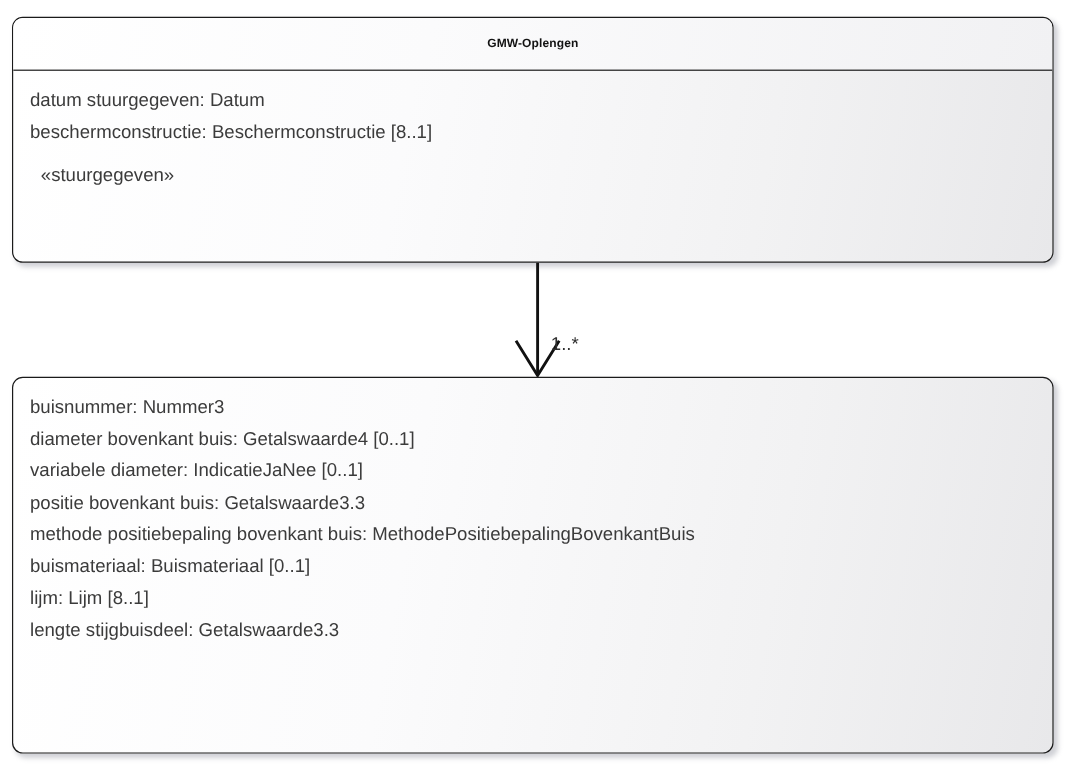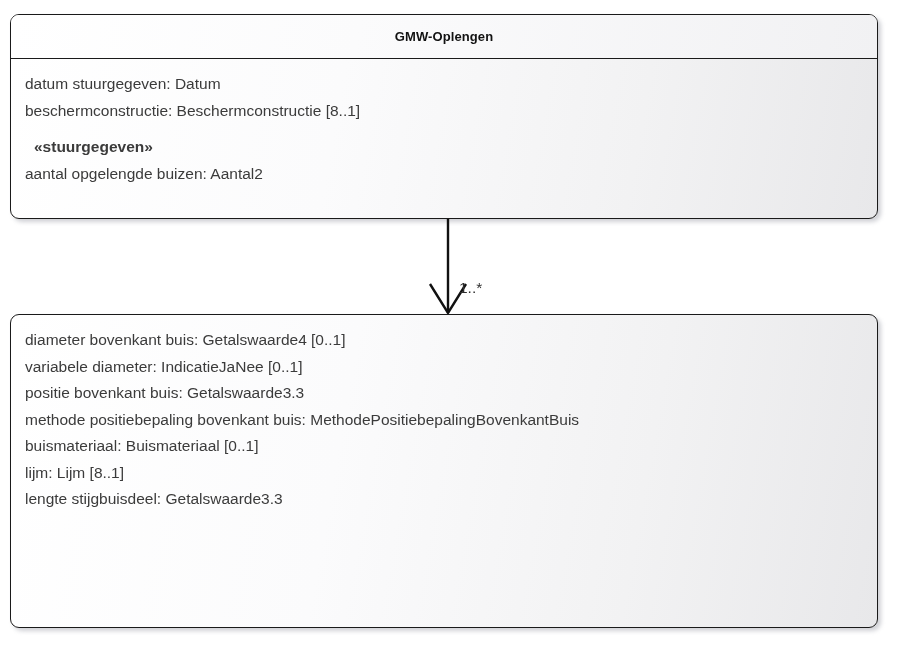--- a/index.html
+++ b/index.html
@@ -36,21 +36,21 @@
     box-sizing: border-box;
     height: 44px;
     display: flex;
     align-items: center;
     justify-content: center;
     border-bottom: 1.6px solid #1a1a1a;
     background: linear-gradient(100deg, #ffffff 0%, #fbfbfc 40%, #f1f1f3 100%);
   }
 
   .uml-class-name {
-    font-size: 13px;
+    font-size: 10px;
     font-weight: bold;
     color: #121212;
     letter-spacing: 0.1px;
     white-space: nowrap;
   }
 
   .uml-class-body {
     box-sizing: border-box;
     padding: 12px 0 10px 14px;
   }
@@ -58,21 +58,20 @@
   .uml-attribute {
     font-size: 15.5px;
     line-height: 26.5px;
     color: #3b3b3b;
     white-space: nowrap;
   }
 
   .uml-attribute.stereotype {
     padding-left: 9px;
     padding-top: 10px;
-    font-weight: bold;
   }
 
   
   .connector {
     position: absolute;
     left: 0;
     top: 0;
     width: 900px;
     height: 649px;
     pointer-events: none;
@@ -91,32 +90,32 @@
 <div class="diagram-canvas">
 
   <div class="uml-class" id="class-0" style="left:10px; top:14px; width:868px; height:205px;">
     <div class="uml-class-header">
       <span class="uml-class-name">GMW-Oplengen</span>
     </div>
     <div class="uml-class-body">
       <div class="uml-attribute">datum stuurgegeven: Datum</div>
       <div class="uml-attribute">beschermconstructie: Beschermconstructie [8..1]</div>
       <div class="uml-attribute stereotype">«stuurgegeven»</div>
-      <div class="uml-attribute">aantal opgelengde buizen: Aantal2</div>
     </div>
   </div>
 
   <svg class="connector" viewBox="0 0 900 649">
     <line x1="448" y1="219" x2="448" y2="313" stroke="#111111" stroke-width="2.4"></line>
     <path d="M 430 284 L 448 313 L 466 284" fill="none" stroke="#111111" stroke-width="2.4" stroke-linecap="butt" stroke-linejoin="miter"></path>
   </svg>
   <span class="connector-label" style="left:459px; top:279px;">1..*</span>
 
   <div class="uml-class" id="class-1" style="left:10px; top:314px; width:868px; height:314px;">
     <div class="uml-class-body">
+      <div class="uml-attribute">buisnummer: Nummer3</div>
       <div class="uml-attribute">diameter bovenkant buis: Getalswaarde4 [0..1]</div>
       <div class="uml-attribute">variabele diameter: IndicatieJaNee [0..1]</div>
       <div class="uml-attribute">positie bovenkant buis: Getalswaarde3.3</div>
       <div class="uml-attribute">methode positiebepaling bovenkant buis: MethodePositiebepalingBovenkantBuis</div>
       <div class="uml-attribute">buismateriaal: Buismateriaal [0..1]</div>
       <div class="uml-attribute">lijm: Lijm [8..1]</div>
       <div class="uml-attribute">lengte stijgbuisdeel: Getalswaarde3.3</div>
     </div>
   </div>
 

